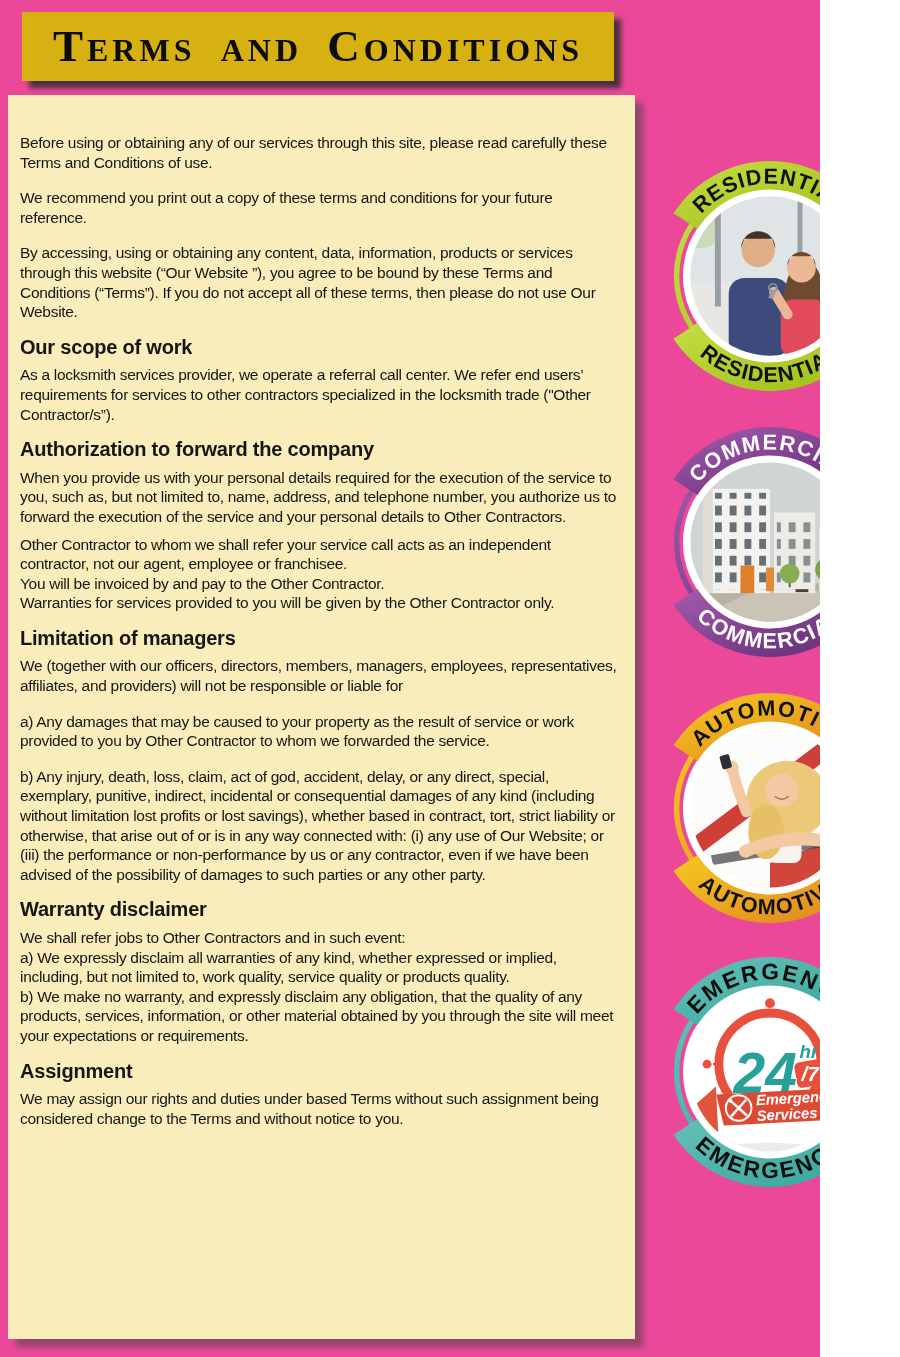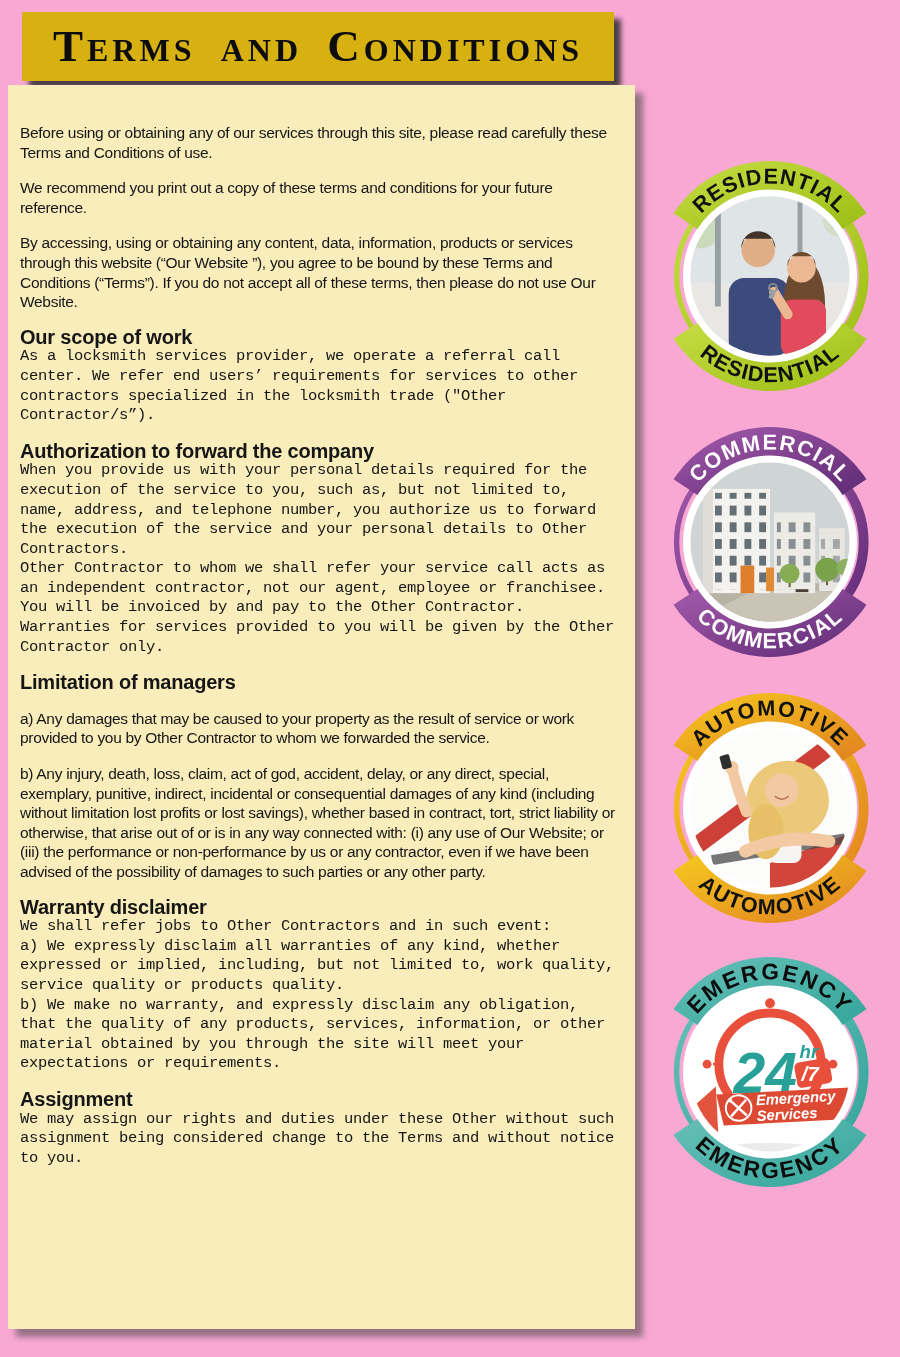--- a/index.html
+++ b/index.html
@@ -1,34 +1,34 @@
 <!DOCTYPE html>
 <html><head>
 <meta charset="utf-8">
 <style>
   html,body{margin:0;padding:0;background:#ffffff;}
-  .page{position:relative;width:900px;height:1357px;background:#f9a8d4;overflow:hidden;
+  .page{position:relative;width:820px;height:1357px;background:#ec4899;overflow:hidden;
         font-family:"Liberation Sans",sans-serif;}
 
   
   .banner{position:absolute;left:22px;top:12px;width:592px;height:69px;
           background:#d7b112;box-shadow:7px 7px 5px rgba(45,45,45,0.85);
           display:flex;align-items:center;justify-content:center;}
   .banner-title{font-family:"Liberation Serif","DejaVu Serif",serif;
           font-variant:small-caps;font-weight:700;font-size:45px;line-height:1;
           letter-spacing:4px;word-spacing:10px;color:#0c0c0c;}
 
   
-  .content-box{position:absolute;left:8px;top:85px;width:627px;min-height:1244px;
+  .content-box{position:absolute;left:8px;top:95px;width:627px;min-height:1244px;
           background:#f8edbb;box-shadow:8px 8px 6px rgba(70,70,70,0.55);
           padding:38px 12px 22px 12px;box-sizing:border-box;}
   .terms{color:#161616;font-size:15.5px;line-height:19.6px;letter-spacing:-0.3px;}
   .terms .p{margin:16px 0 0 0;white-space:pre-line;}
   .terms .h{margin:16px 0 0 0;font-weight:700;font-size:20px;letter-spacing:-0.2px;}
-  .terms .p.tight{margin-top:0;font-family:Liberation Mono, monospace;}
+  .terms .p.tight{margin-top:8px;}
   .terms > :first-child{margin-top:0;}
 
   
   .badges{position:absolute;left:652px;top:0;width:236px;height:1357px;}
   .badge{position:absolute;left:0;width:236px;height:248px;cursor:pointer;}
   .badge svg{display:block;width:236px;height:248px;}
   .badge-res{top:152px;} .badge-com{top:418px;} .badge-aut{top:684px;} .badge-eme{top:948px;}
   .arc-label{font-family:"Liberation Sans",sans-serif;font-weight:700;}
 </style>
 </head>
@@ -46,28 +46,29 @@
         <div class="p">We recommend you print out a copy of these terms and conditions for your future reference.</div>
         <div class="p">By accessing, using or obtaining any content, data, information, products or services through this website (“Our Website ”), you agree to be bound by these Terms and Conditions (“Terms”). If you do not accept all of these terms, then please do not use Our Website.</div>
         <div class="h">Our scope of work</div>
         <div class="p tight">As a locksmith services provider, we operate a referral call center. We refer end users’ requirements for services to other contractors specialized in the locksmith trade ("Other Contractor/s”).</div>
         <div class="h">Authorization to forward the company</div>
         <div class="p tight">When you provide us with your personal details required for the execution of the service to you, such as, but not limited to, name, address, and telephone number, you authorize us to forward the execution of the service and your personal details to Other Contractors.</div>
         <div class="p tight">Other Contractor to whom we shall refer your service call acts as an independent contractor, not our agent, employee or franchisee.
 You will be invoiced by and pay to the Other Contractor.
 Warranties for services provided to you will be given by the Other Contractor only.</div>
         <div class="h">Limitation of managers</div>
+        <div class="p tight">We (together with our officers, directors, members, managers, employees, representatives, affiliates, and providers) will not be responsible or liable for</div>
         <div class="p">a) Any damages that may be caused to your property as the result of service or work provided to you by Other Contractor to whom we forwarded the service.</div>
         <div class="p">b) Any injury, death, loss, claim, act of god, accident, delay, or any direct, special, exemplary, punitive, indirect, incidental or consequential damages of any kind (including without limitation lost profits or lost savings), whether based in contract, tort, strict liability or otherwise, that arise out of or is in any way connected with: (i) any use of Our Website; or (iii) the performance or non-performance by us or any contractor, even if we have been advised of the possibility of damages to such parties or any other party.</div>
         <div class="h">Warranty disclaimer</div>
         <div class="p tight">We shall refer jobs to Other Contractors and in such event:
 a) We expressly disclaim all warranties of any kind, whether expressed or implied, including, but not limited to, work quality, service quality or products quality.
 b) We make no warranty, and expressly disclaim any obligation, that the quality of any products, services, information, or other material obtained by you through the site will meet your expectations or requirements.</div>
         <div class="h">Assignment</div>
-        <div class="p tight">We may assign our rights and duties under these Other without such assignment being considered change to the Terms and without notice to you.</div>
+        <div class="p tight">We may assign our rights and duties under based Terms without such assignment being considered change to the Terms and without notice to you.</div>
       </div>
   </div>
 
   <div class="badges">
 
     <div class="badge badge-res">
       <svg viewBox="0 0 240 252">
         <defs>
           <linearGradient id="grad-res" x1="0" y1="0" x2="1" y2="1">
             <stop offset="0" stop-color="#c6dd44"></stop>

